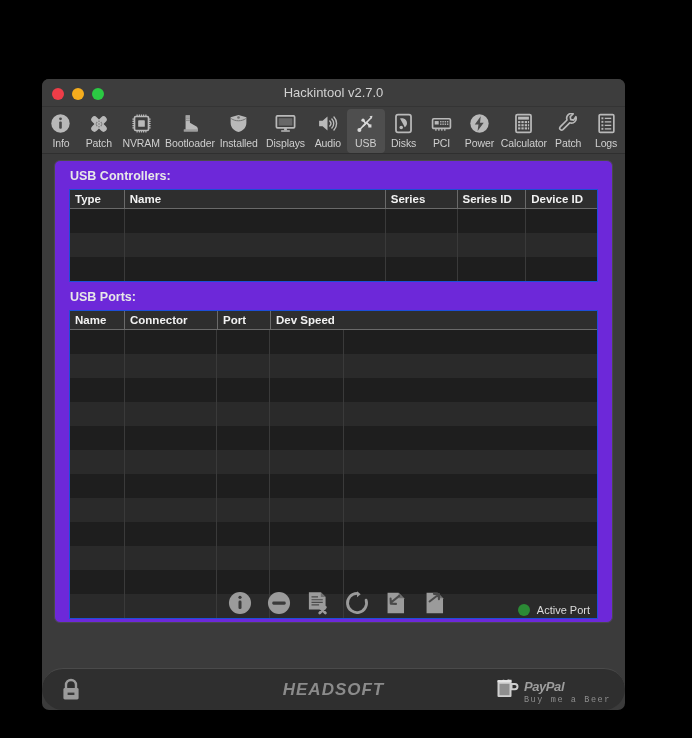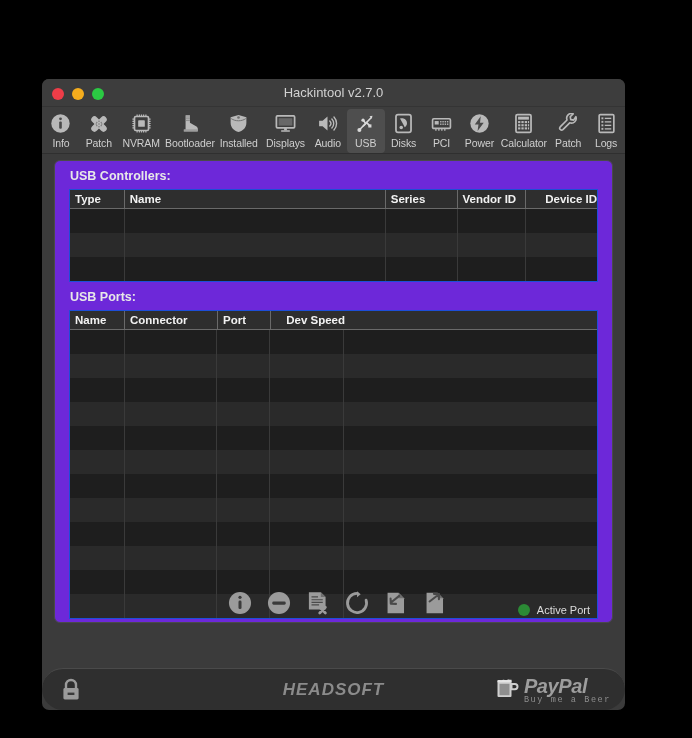--- a/index.html
+++ b/index.html
@@ -125,21 +125,21 @@
   .th {
     font-size: 11.5px;
     font-weight: bold;
     color: #f2f2f2;
     line-height: 18px;
     padding-left: 5px;
     border-right: 1px solid #6a6a6a;
     overflow: hidden;
     white-space: nowrap;
   }
-  .th:last-child { border-right: none; text-align: right; }
+  .th:last-child { border-right: none; }
   .trow { display: flex; height: 24px; }
   .trow.odd  { background: #1e1e1e; }
   .trow.even { background: #2a2a2a; }
   .td {
     font-size: 11.5px;
     color: #d8d8d8;
     line-height: 23px;
     padding-left: 5px;
     border-right: 1px solid #3a3a3a;
     overflow: hidden;
@@ -215,21 +215,21 @@
   #paypal {
     position: absolute;
     right: 14px;
     display: flex;
     align-items: flex-end;
     gap: 3px;
     cursor: default;
   }
   #pp-text { display: flex; flex-direction: column; align-items: flex-start; }
   #pp-logo {
-    font-size: 20px;
+    font-size: 13px;
     font-weight: bold;
     font-style: italic;
     color: #9d9d9d;
     line-height: 17px;
     letter-spacing: -0.4px;
   }
   #pp-sub {
     font-size: 8.5px;
     color: #8e8e8e;
     letter-spacing: 1.6px;
@@ -465,21 +465,21 @@
   </div>
 
   <div id="content">
 
     <div class="section-title">USB Controllers:</div>
     <div class="table">
       <div class="thead">
         <div class="th c0">Type</div>
         <div class="th c1">Name</div>
         <div class="th c2">Series</div>
-        <div class="th c3">Vendor ID</div>
+        <div class="th c3">Series ID</div>
         <div class="th c4">Device ID</div>
       </div>
       <div class="trow odd">
         <div class="td c0"></div>
         <div class="td c1"></div>
         <div class="td c2"></div>
         <div class="td c3"></div>
         <div class="td c4"></div>
       </div>
       <div class="trow even">

